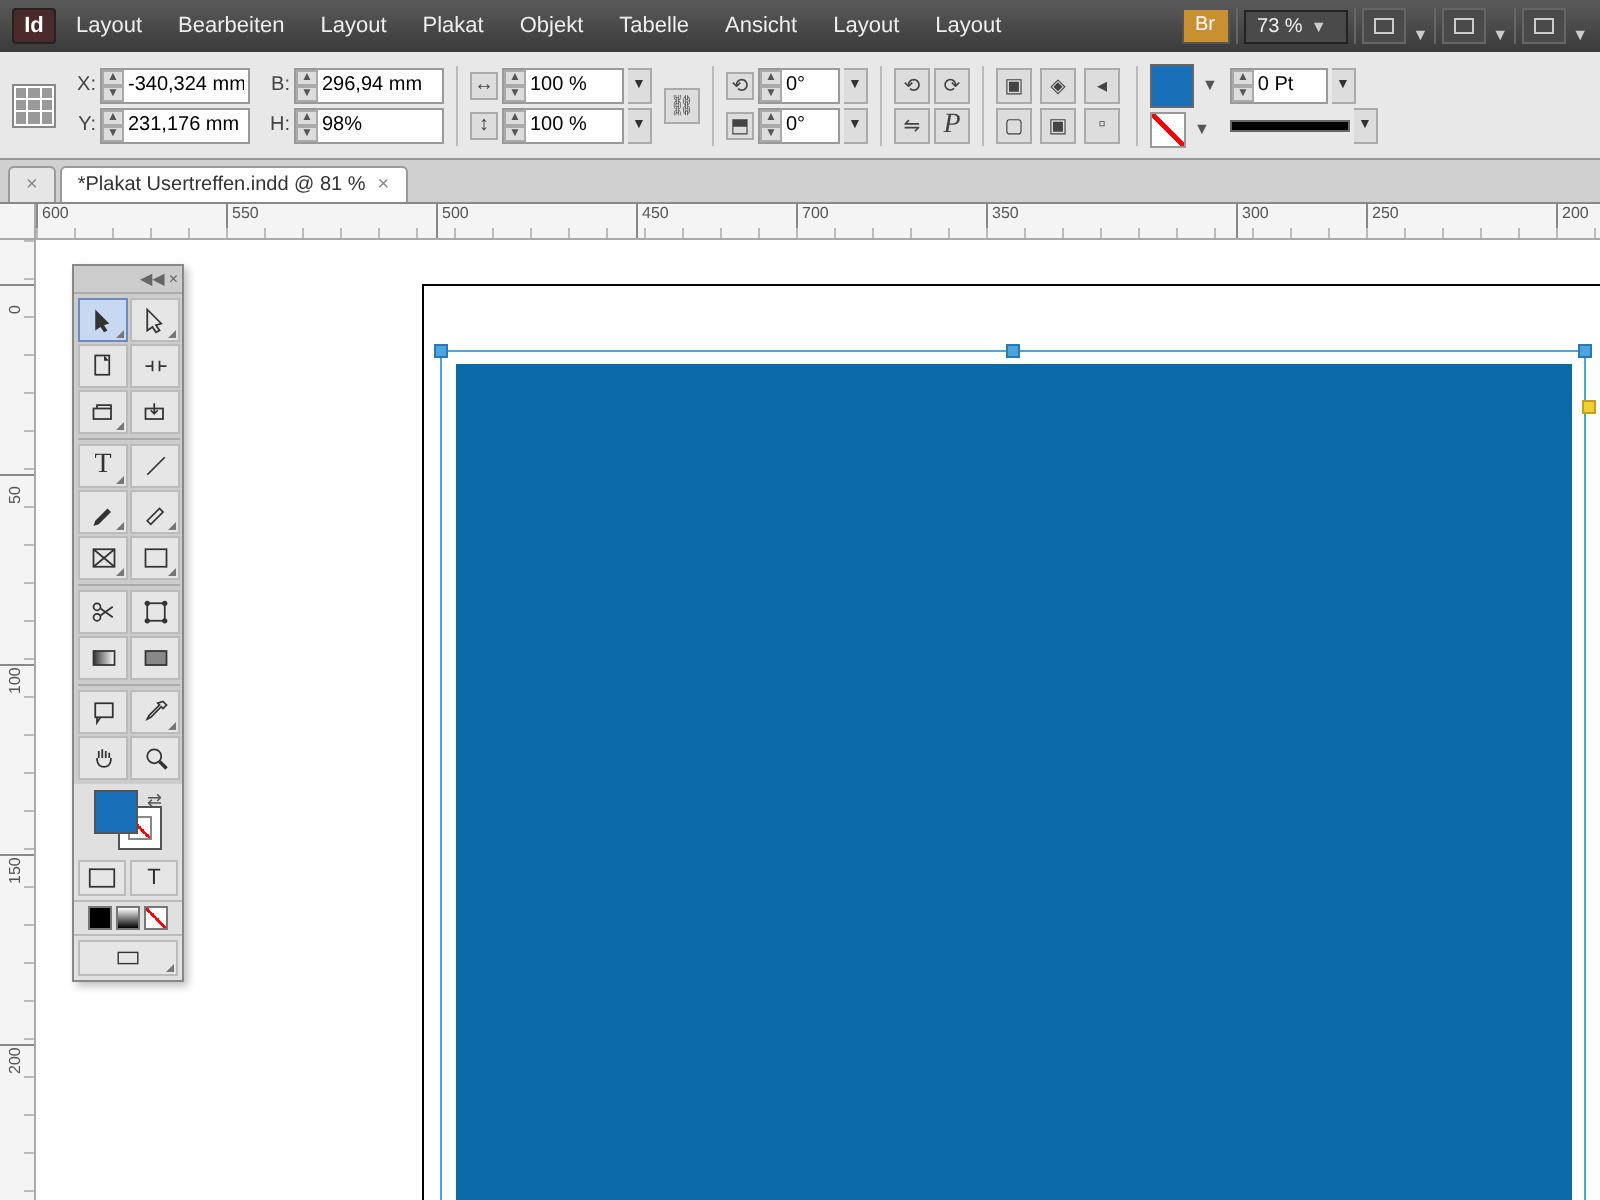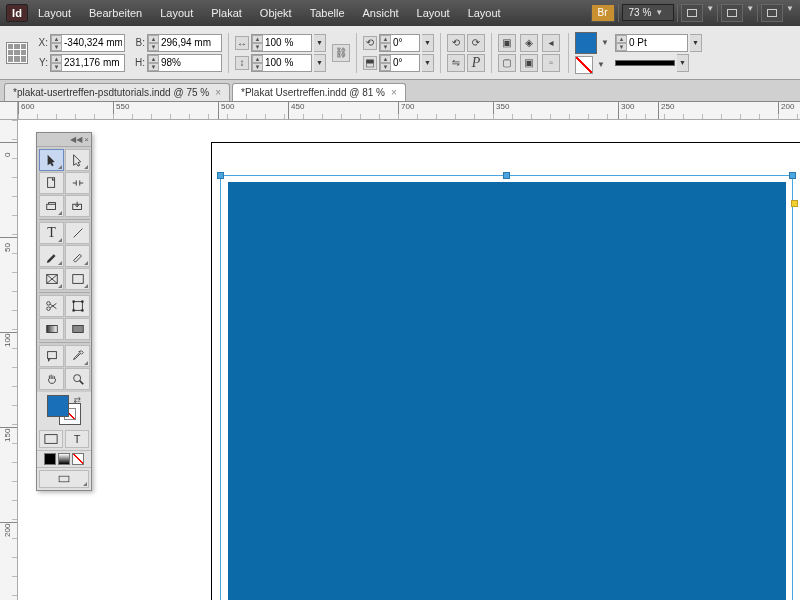--- a/index.html
+++ b/index.html
@@ -2,21 +2,21 @@
 <html><head>
 <meta charset="utf-8">
 <style>
   * { margin: 0; padding: 0; box-sizing: border-box; font-family: Tahoma, sans-serif; }
   body { width: 800px; height: 600px; overflow: hidden; background: #fff; font-size: 11px; color: #333; }
 
   
   .menubar { height: 26px; background: linear-gradient(#5a5a5a,#3a3a3a); display: flex; align-items: center; padding: 0 6px; gap: 2px; }
   .app-logo { width: 22px; height: 18px; background: #4a2a2a; border:1px solid #222; color:#fff; font-weight:bold; font-size:11px; text-align:center; line-height:16px; border-radius:2px;}
   .menu-item { color:#eee; padding: 4px 8px; cursor:default;}
-  .menu-right { margin-left:auto; display:flex; align-items:flex-start; gap:3px;}
+  .menu-right { margin-left:auto; display:flex; align-items:flex-end; gap:3px;}
   .br-btn { width:24px; height:18px; background:#c89030; border:1px solid #555; color:#fff; font-size:10px; text-align:center; line-height:16px;}
   .zoom-display { background:#4a4a4a; border:1px solid #222; color:#eee; padding:2px 10px 2px 6px; font-size:10px; display:flex; align-items:center; gap:4px;}
   .sep { width:1px; height:18px; background:#666;}
   .mb-icon { width:22px; height:18px; border:1px solid #666; background:#4a4a4a; display:flex; align-items:center; justify-content:center;}
   .mb-icon .sq { width:10px; height:8px; border:1px solid #ccc;}
   .chev { font-size:8px; color:#ccc;}
 
   
   .controlbar { height: 54px; background:#e8e8e8; border-bottom:1px solid #999; display:flex; align-items:center; padding:4px 6px; gap:6px; }
   .refpoint { width:22px; height:22px; display:grid; grid-template-columns:repeat(3,1fr); grid-template-rows:repeat(3,1fr); border:1px solid #888; gap:1px; padding:1px; background:#fff;}
@@ -34,21 +34,21 @@
   .percent-field input { width:48px;}
   .drop-arrow { width:12px; height:18px; border:1px solid #aaa; border-left:none; background:#ddd; font-size:7px; text-align:center; line-height:16px;}
   .angle-field input { width:28px;}
   .vsep { width:1px; height:40px; background:#bbb;}
   .icon-grid { display:grid; grid-template-columns:repeat(3,20px); gap:2px;}
   .char-icon { font-family:serif; font-size:14px; font-style:italic;}
   .color-swatch { width:22px; height:22px; background:#1a70b8; border:1px solid #666;}
   .stroke-swatch { width:20px; height:6px; background:#000; border:1px solid #666;}
   .noline { width:18px; height:18px; background:#fff; border:1px solid #999; position:relative;}
   .noline::after { content:''; position:absolute; left:0; top:0; right:0; bottom:0; background:linear-gradient(to top right, transparent 45%, red 45%, red 55%, transparent 55%);}
-  .stroke-w input { width:60px;}
+  .stroke-w input { width:36px;}
 
   
   .tabbar { height:22px; background:#d0d0d0; border-bottom:1px solid #888; display:flex; align-items:flex-end; padding-left:4px;}
   .doc-tab { background:#e6e6e6; border:1px solid #999; border-bottom:none; padding:3px 8px; font-size:10px; display:flex; align-items:center; gap:6px; margin-right:2px; border-radius:3px 3px 0 0;}
   .doc-tab.active { background:#fff;}
   .tab-close { color:#888; cursor:default;}
 
   
   .main { position:relative; height:498px; background:#fff;}
 
@@ -293,41 +293,40 @@
     </div>
     <div class="field-row">
       <div class="stroke-swatch" style="width:60px"></div>
       <div class="drop-arrow">▼</div>
     </div>
   </div>
 </div>
 
 <div class="tabbar">
   <div class="doc-tab">
-    <span>*plakat-usertreffen-psdtutorials.indd @ 75 %</span>
     <span class="tab-close">×</span>
   </div>
   <div class="doc-tab active">
     <span>*Plakat Usertreffen.indd @ 81 %</span>
     <span class="tab-close">×</span>
   </div>
 </div>
 
 <div class="main">
   <div class="ruler-corner"></div>
 
   <div class="ruler-h">
     <div class="tick" style="left:0px">600</div>
     <div class="tick" style="left:95px">550</div>
     <div class="tick" style="left:200px">500</div>
-    <div class="tick" style="left:270px">450</div>
+    <div class="tick" style="left:300px">450</div>
     <div class="tick" style="left:380px">700</div>
     <div class="tick" style="left:475px">350</div>
     <div class="tick" style="left:600px">300</div>
-    <div class="tick" style="left:640px">250</div>
+    <div class="tick" style="left:665px">250</div>
     <div class="tick" style="left:760px">200</div>
   <div class="minor" style="left: 0px;"></div>
       <div class="minor" style="left: 19px;"></div>
       <div class="minor" style="left: 38px;"></div>
       <div class="minor" style="left: 57px;"></div>
       <div class="minor" style="left: 76px;"></div>
       <div class="minor" style="left: 95px;"></div>
       <div class="minor" style="left: 114px;"></div>
       <div class="minor" style="left: 133px;"></div>
       <div class="minor" style="left: 152px;"></div>

